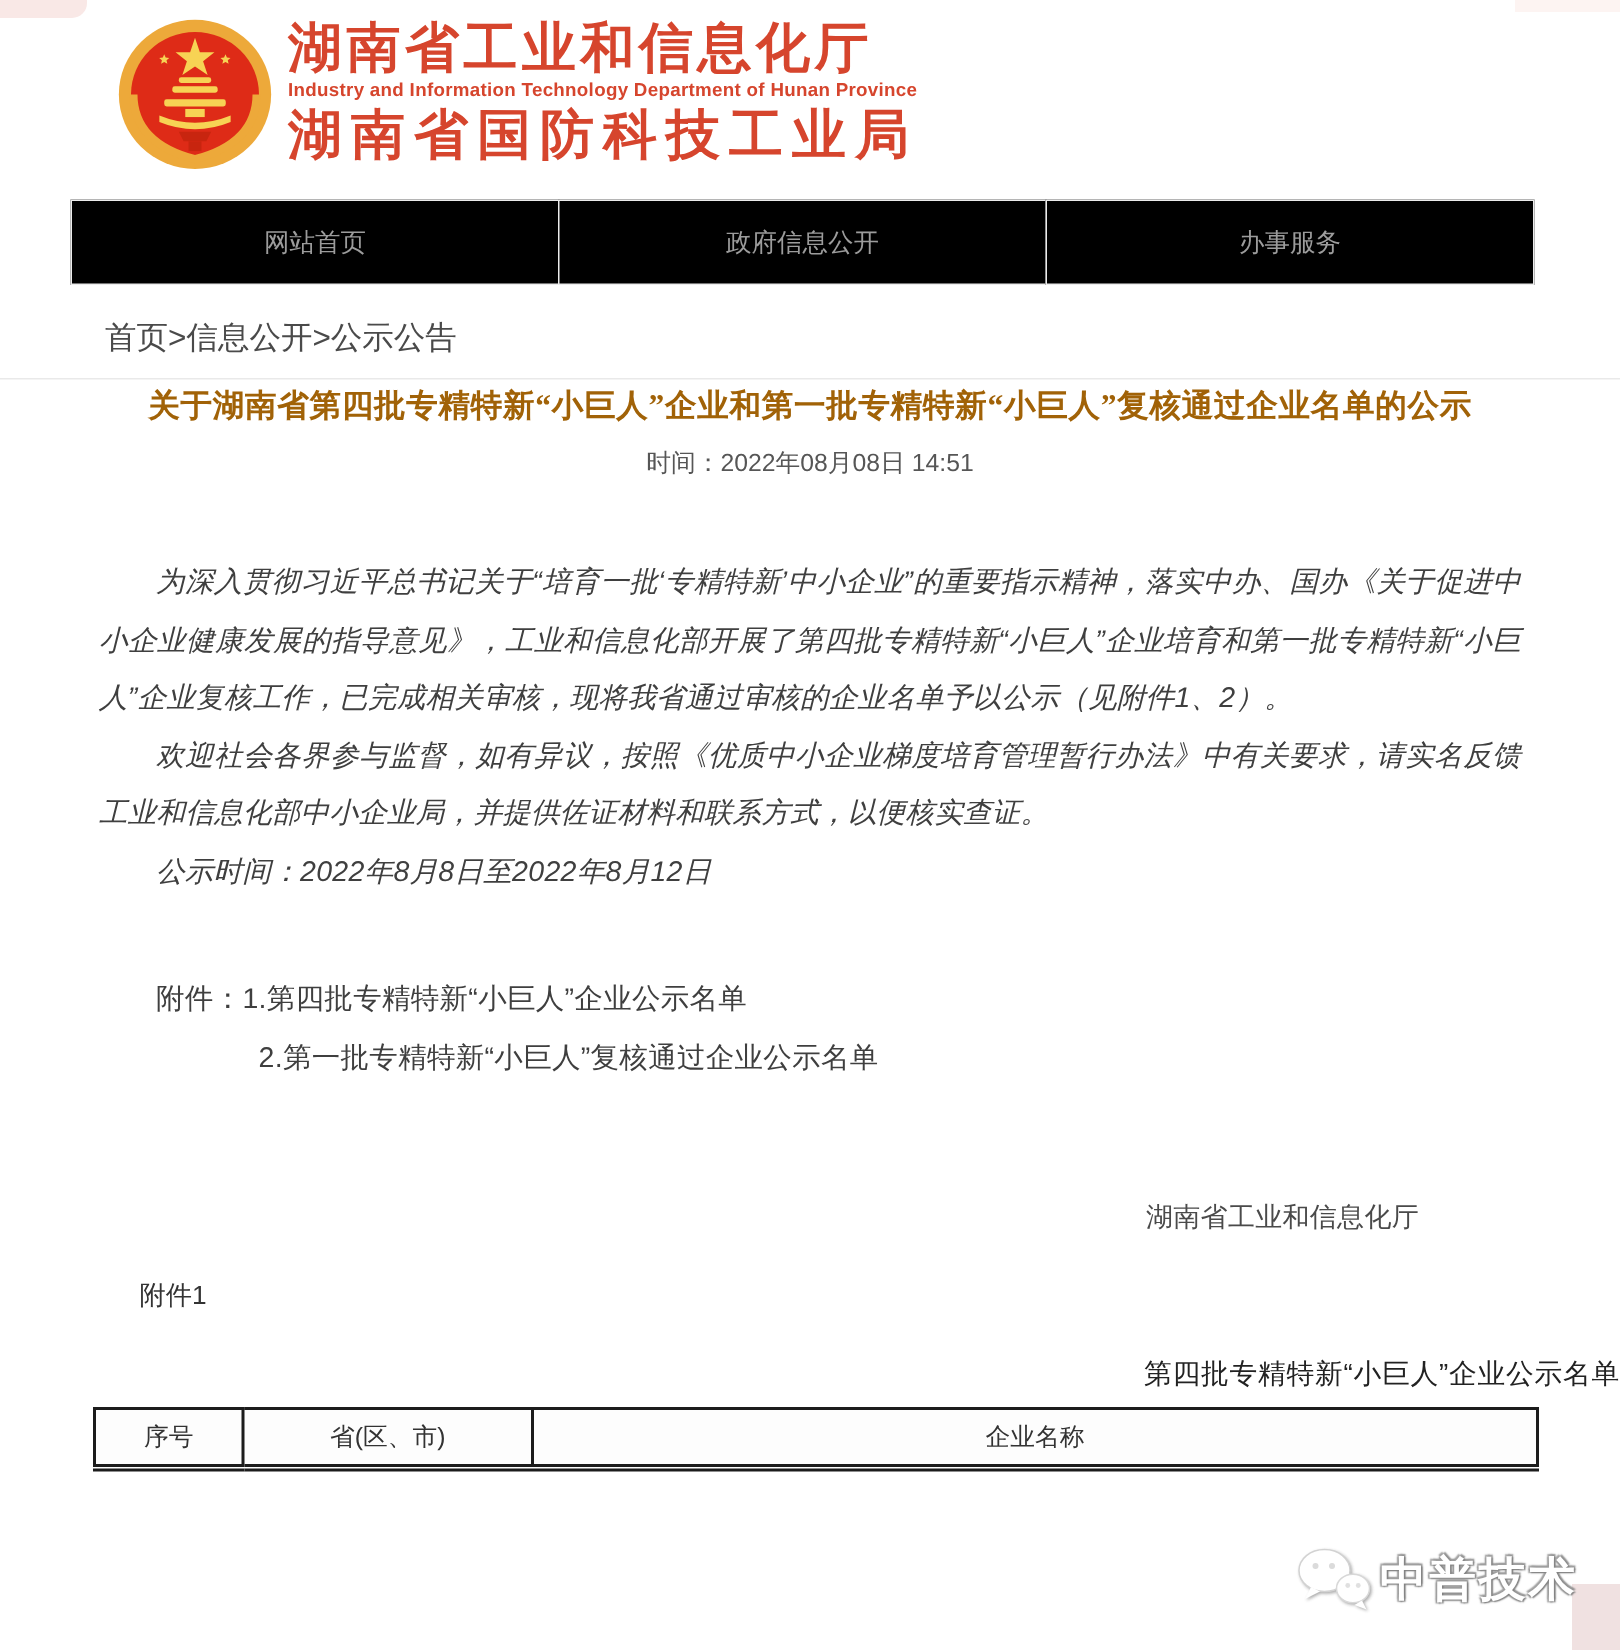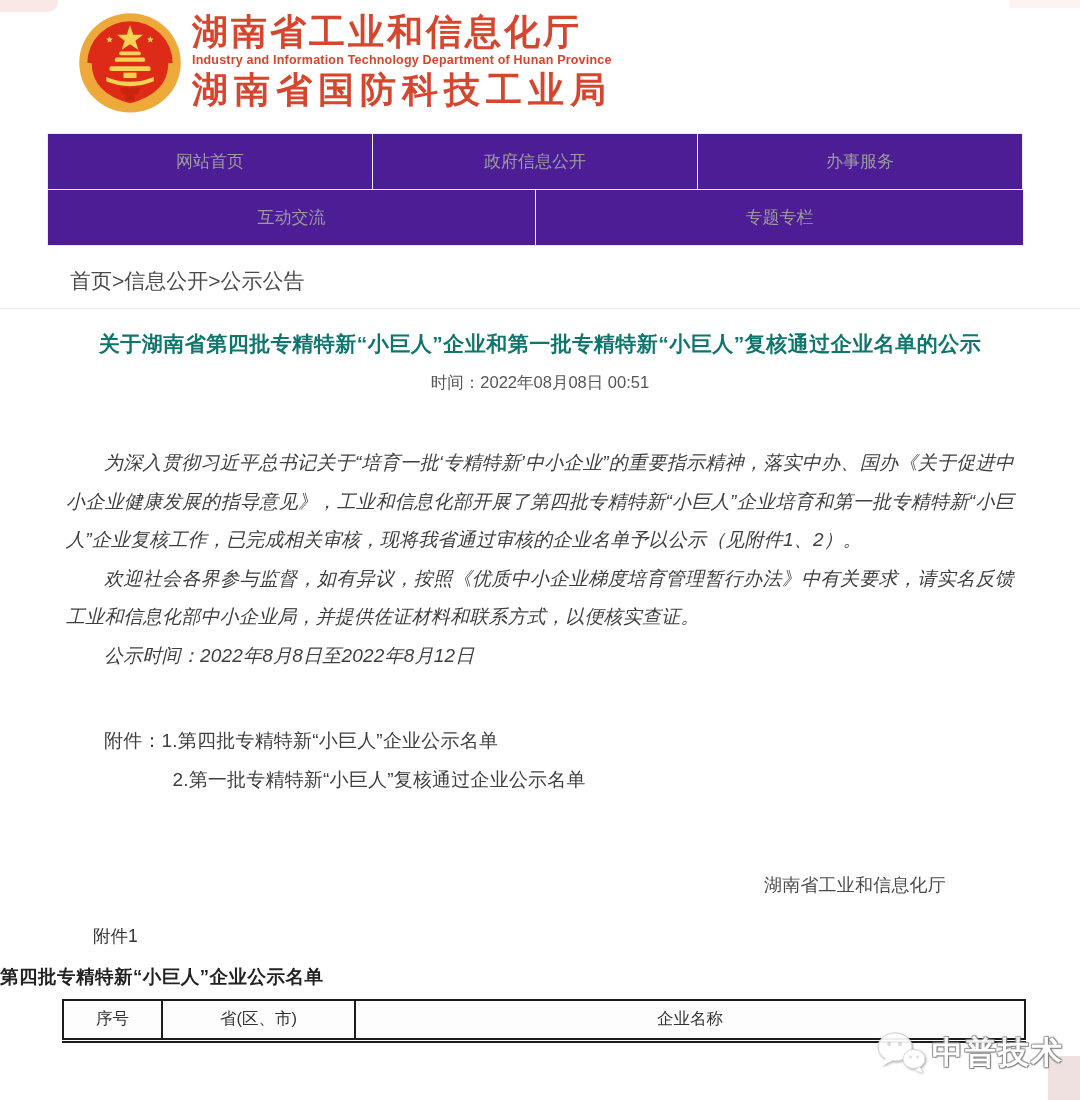--- a/index.html
+++ b/index.html
@@ -24,71 +24,71 @@
   .mast-line1 { font-size: 36px; font-weight: bold; letter-spacing: 3px; line-height: 40px; }
   .mast-en { font-size: 12.5px; line-height: 17px; letter-spacing: 0.2px; font-weight: 700; }
   .mast-line2 { font-size: 36px; font-weight: bold; letter-spacing: 6px; line-height: 40px; margin-top: 1px; }
 
   
   .nav { width: 978px; margin: 12px 0 0 48px; font-size: 17px; color: #9c9c9c; }
   .nav-row { display: flex; }
   .nav-cell {
     border: 1px solid #ececec; margin-top: -1px; margin-left: -1px;
     height: 57px; display: flex; align-items: center; justify-content: center;
-    background: #4c1d95; cursor: pointer;
+    background: #000000; cursor: pointer;
   }
   .nav-row1 .nav-cell { width: 326px; }
   .nav-row2 .nav-cell { width: 489px; }
 
   
   .breadcrumb-bar {
     margin-top: 8px; padding: 13px 0 13px 70px;
     border-bottom: 1px solid #e9e9e9;
     font-size: 21px; color: #4a4a4a;
   }
 
   
   .article-title {
-    margin-top: 21px; text-align: center;
-    color: #0f766e; font-weight: bold; font-size: 21px; letter-spacing: 0.5px;
+    margin-top: 3px; text-align: center;
+    color: #a16207; font-weight: bold; font-size: 21px; letter-spacing: 0.5px; font-family: Liberation Serif, serif;
   }
   .article-time { margin-top: 14px; text-align: center; color: #565656; font-size: 16.5px; }
 
   .body-copy {
     margin: 50px 66px 0 66px;
     font-size: 19px; line-height: 38.5px; color: #3f3f3f; letter-spacing: 0.2px;
     text-align: justify;
   }
   .para { text-indent: 2em; font-style: italic; }
   .attach-label { text-indent: 2em; margin-top: 47px; }
   .attach-item2 { text-indent: 5.6em; }
 
   .signature { margin-top: 66px; margin-right: 68px; text-align: right; }
   .signature-inner { display: inline-block; text-align: center; font-size: 18px; color: #4a4a4a; line-height: 40px; }
 
   .annex-label { margin: 19px 0 0 93px; font-size: 17.5px; color: #333; }
-  .table-title { margin-top: 16px; text-align: left; font-size: 18.5px; font-weight: bold; color: #222; letter-spacing: 0.5px; }
+  .table-title { margin-top: 28px; text-align: right; font-size: 18.5px; font-weight: normal; color: #222; letter-spacing: 0.5px; }
 
   
   .list-table {
     width: 964px; margin: 10px 0 0 62px;
     border-collapse: collapse; table-layout: fixed;
     font-size: 16.5px; color: #333;
   }
   .list-table th, .list-table td { border: 2px solid #1c1c1c; }
   .list-table th {
     font-weight: normal; text-align: center; height: 40px;
     border-bottom: 5px double #1c1c1c; background: #fdfdfd;
   }
   .col-no { width: 99px; }
   .col-prov { width: 193px; }
 
   
   .watermark {
-    position: absolute; top: 1028px; right: 16px;
+    position: absolute; top: 1028px; right: 28px;
     display: flex; align-items: center; opacity: 0.92; pointer-events: none;
   }
   .wm-icon { width: 54px; height: 50px; margin-right: 4px; filter: drop-shadow(1px 1px 1px rgba(90,90,90,.55)); }
   .wm-text {
     font-size: 31px; font-weight: bold; color: #ffffff; letter-spacing: 2px;
     text-shadow: 1px 1px 1px #777, -1px -1px 1px #999, 1px -1px 1px #888, -1px 1px 1px #888;
   }
 </style>
 </head>
 <body>
@@ -121,30 +121,26 @@
     <div class="mast-line2">湖南省国防科技工业局</div>
   </div>
 </div>
 
 <div class="nav">
   <div class="nav-row nav-row1">
     <div class="nav-cell">网站首页</div>
     <div class="nav-cell">政府信息公开</div>
     <div class="nav-cell">办事服务</div>
   </div>
-  <div class="nav-row nav-row2">
-    <div class="nav-cell">互动交流</div>
-    <div class="nav-cell">专题专栏</div>
-  </div>
 </div>
 
 <div class="breadcrumb-bar">首页&gt;信息公开&gt;公示公告</div>
 
 <div class="article-title">关于湖南省第四批专精特新“小巨人”企业和第一批专精特新“小巨人”复核通过企业名单的公示</div>
-<div class="article-time">时间：2022年08月08日 00:51</div>
+<div class="article-time">时间：2022年08月08日 14:51</div>
 
 <div class="body-copy">
   <p class="para">为深入贯彻习近平总书记关于“培育一批‘专精特新’中小企业”的重要指示精神，落实中办、国办《关于促进中小企业健康发展的指导意见》，工业和信息化部开展了第四批专精特新“小巨人”企业培育和第一批专精特新“小巨人”企业复核工作，已完成相关审核，现将我省通过审核的企业名单予以公示（见附件1、2）。</p>
   <p class="para">欢迎社会各界参与监督，如有异议，按照《优质中小企业梯度培育管理暂行办法》中有关要求，请实名反馈工业和信息化部中小企业局，并提供佐证材料和联系方式，以便核实查证。</p>
   <p class="para">公示时间：2022年8月8日至2022年8月12日</p>
 
   <p class="attach-label">附件：1.第四批专精特新“小巨人”企业公示名单</p>
   <p class="attach-item2">2.第一批专精特新“小巨人”复核通过企业公示名单</p>
 
   <div class="signature">

